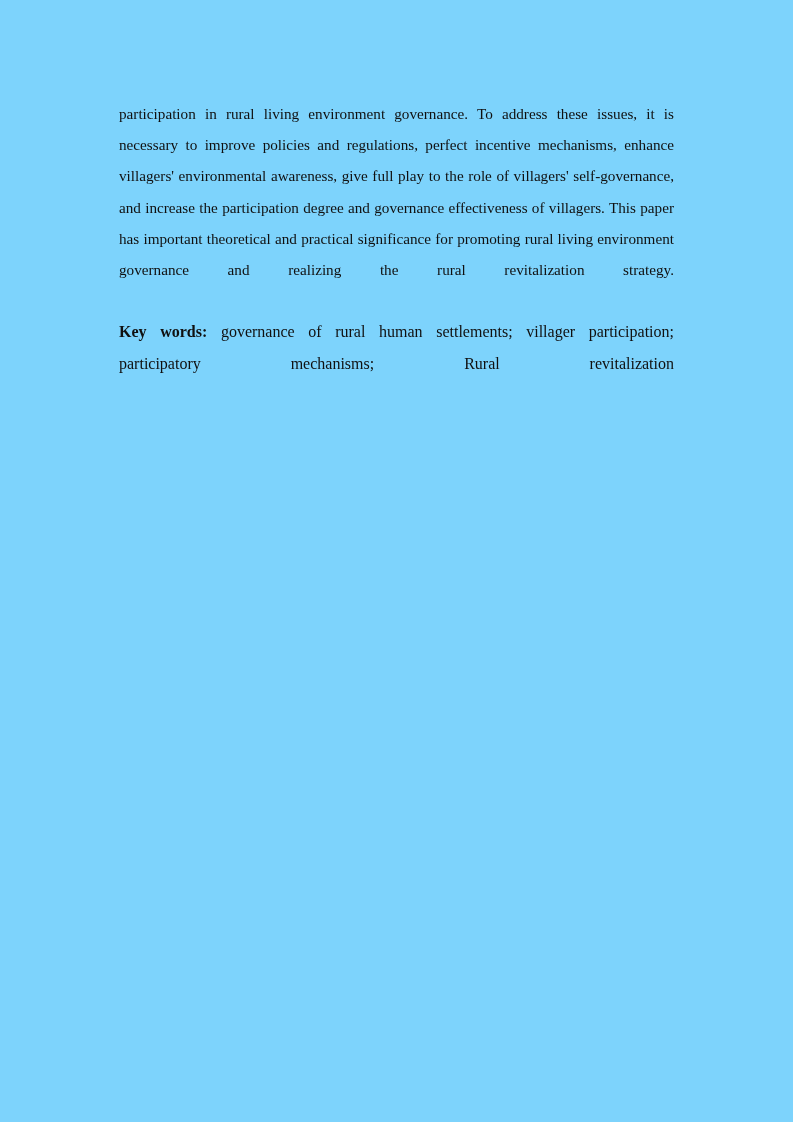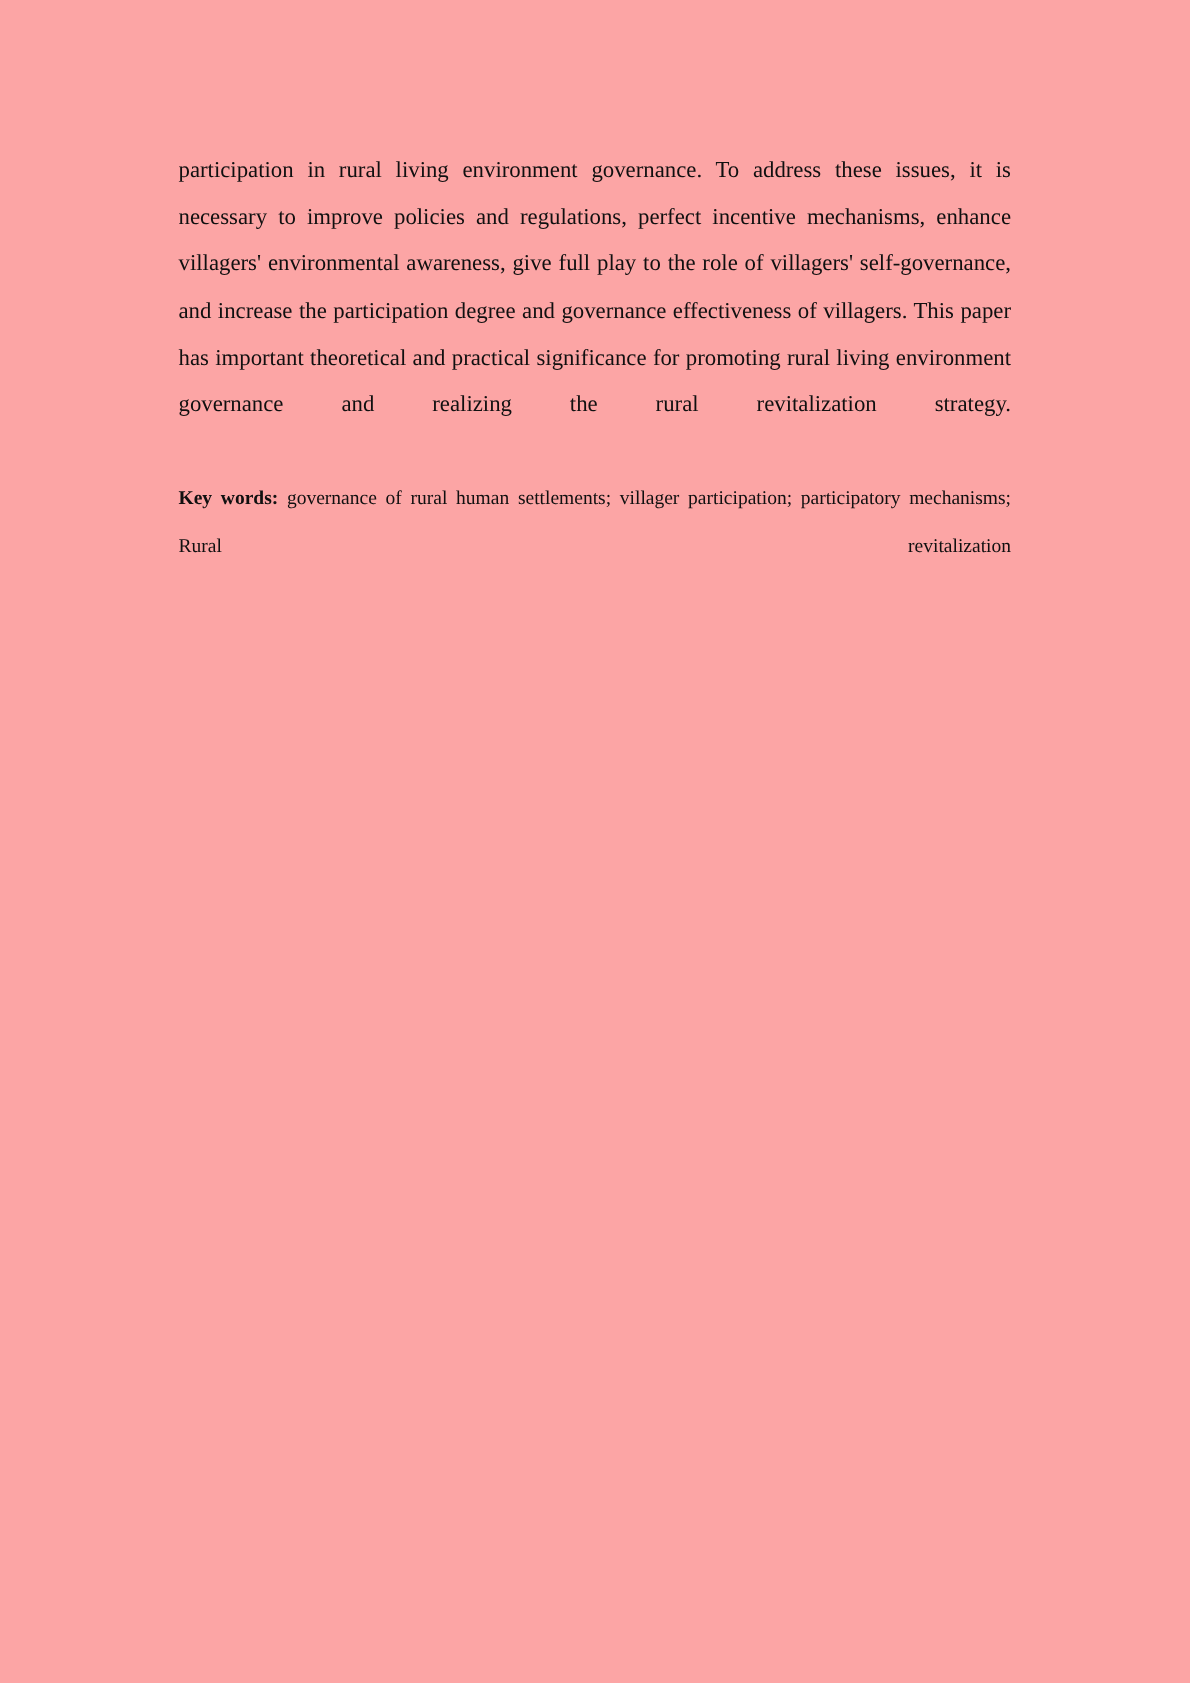--- a/index.html
+++ b/index.html
@@ -14,41 +14,41 @@
     color: #000000;
     position: relative;
     overflow: hidden;
   }
   .page {
     position: absolute;
     top: 0;
     left: 0;
     width: 793px;
     height: 1122px;
-    background: #fca5a5;
+    background: #7dd3fc;
   }
   .content {
     position: absolute;
     left: 119px;
     top: 98px;
     width: 555px;
   }
   .para {
     font-size: 15.2px;
     line-height: 31.2px;
     text-align: justify;
     text-justify: inter-word;
     margin: 0 0 0 0;
     color: #101010;
   }
   .para-abstract {
     text-align: justify;
   }
   .keywords {
-    font-size: 13px;
+    font-size: 16px;
     line-height: 31.2px;
     text-align: justify;
     margin: 0;
     color: #101010;
   }
   .kw-label {
     font-weight: bold;
   }
   
   .para::after, .keywords::after {

